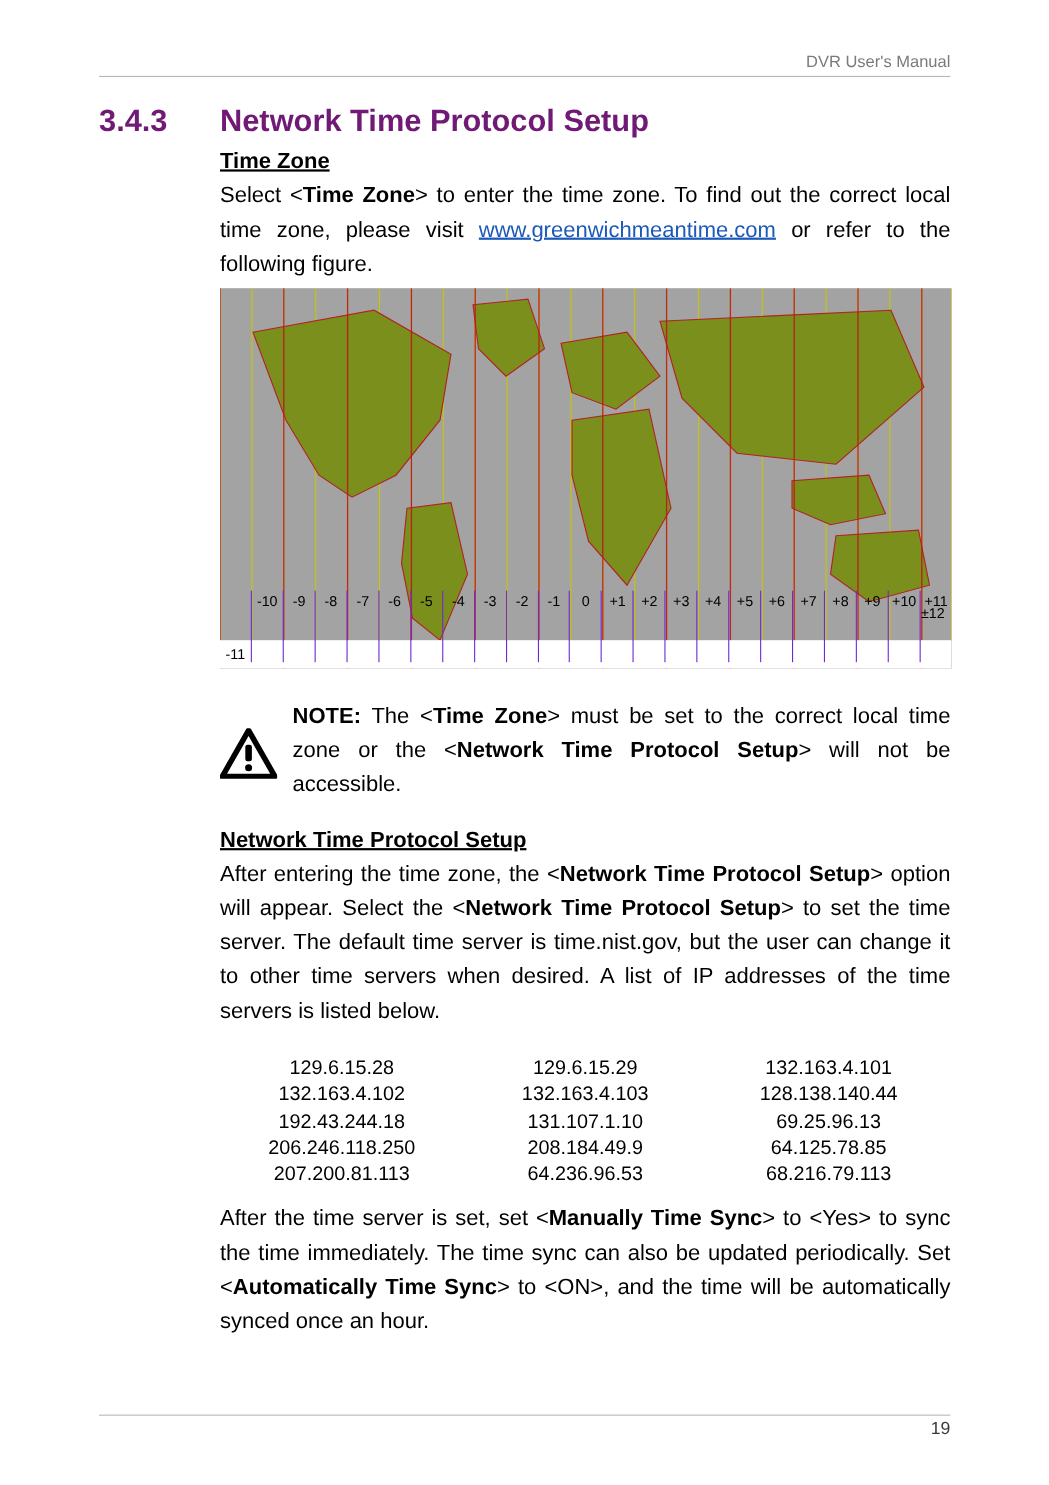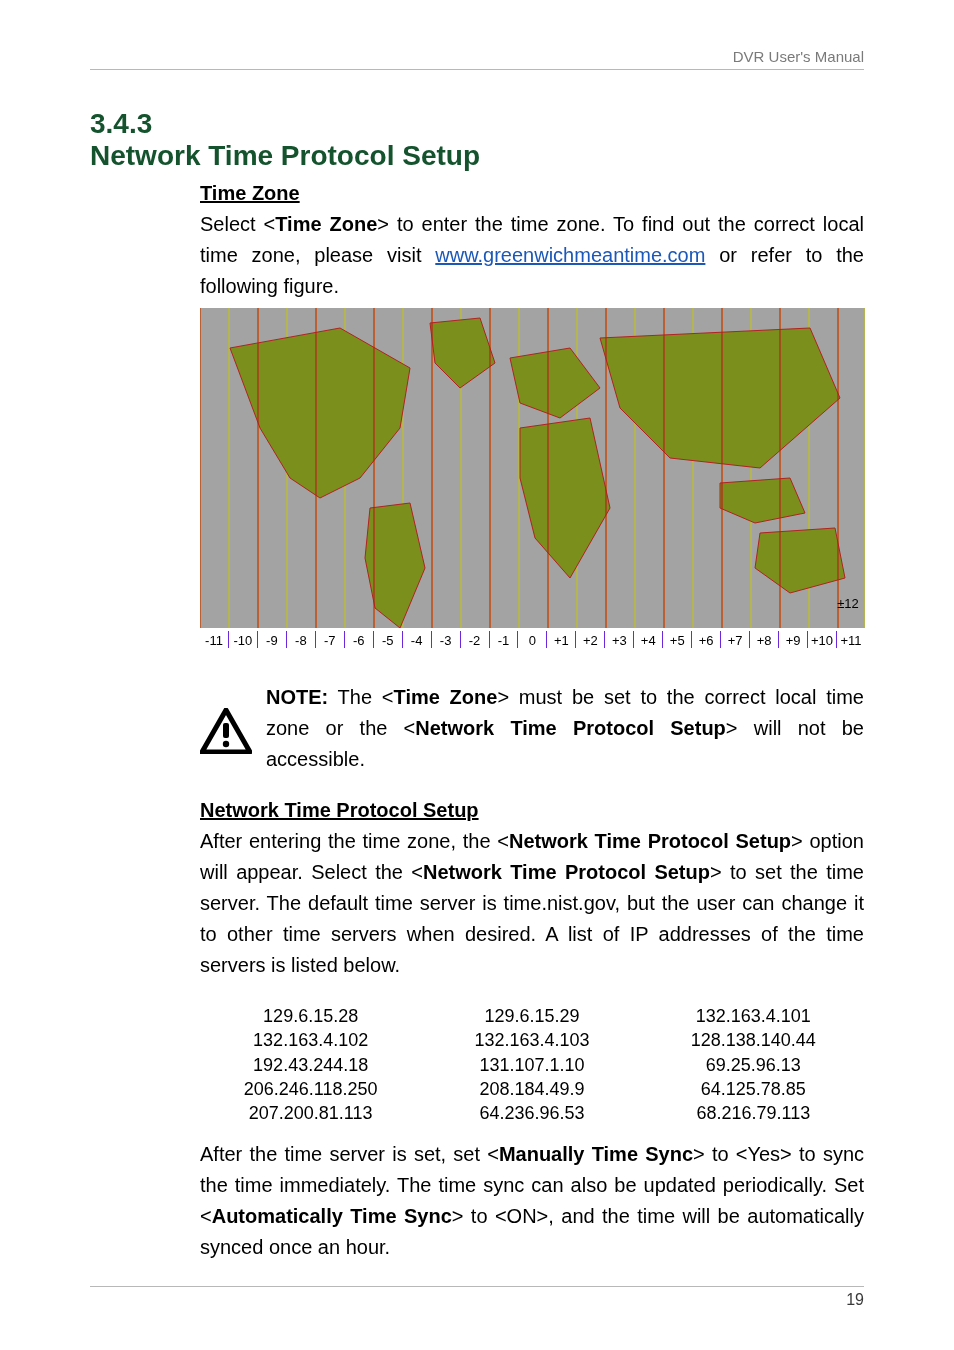--- a/index.html
+++ b/index.html
@@ -18,30 +18,29 @@
     box-sizing: border-box;
     position: relative;
   }
   .header-row {
     display: flex;
     justify-content: flex-end;
     font-size: 15px;
     color: #7a7a7a;
     border-bottom: 1px solid #b8b8b8;
     padding-bottom: 4px;
-    margin-bottom: 38px;
+    margin-bottom: 24px;
     font-family: Arial, Helvetica, sans-serif;
   }
   .h2-row {
     display: flex;
     align-items: baseline;
-    color: #14532d;
+    color: #701a75;
     font-weight: bold;
     margin-bottom: 10px;
-    flex-direction: column;
   }
   .h2-num {
     font-size: 28px;
     width: 110px;
     flex-shrink: 0;
   }
   .h2-title {
     font-size: 28px;
   }
   .body-block {
@@ -83,21 +82,21 @@
     color: #000;
     pointer-events: none;
   }
   .tz-cell {
     flex: 1 1 0;
     text-align: center;
     border-left: 1px solid #6d28d9;
     padding-top: 2px;
     white-space: nowrap;
   }
-  .tz-cell:first-child { border-left: none; }
+  .tz-cell:first-child { border-left: none; margin-top: 48px; }
   .note-row {
     display: flex;
     align-items: center;
     margin: 0 0 24px 0;
   }
   .warn-icon {
     width: 52px;
     height: 46px;
     flex-shrink: 0;
     margin-right: 14px;

